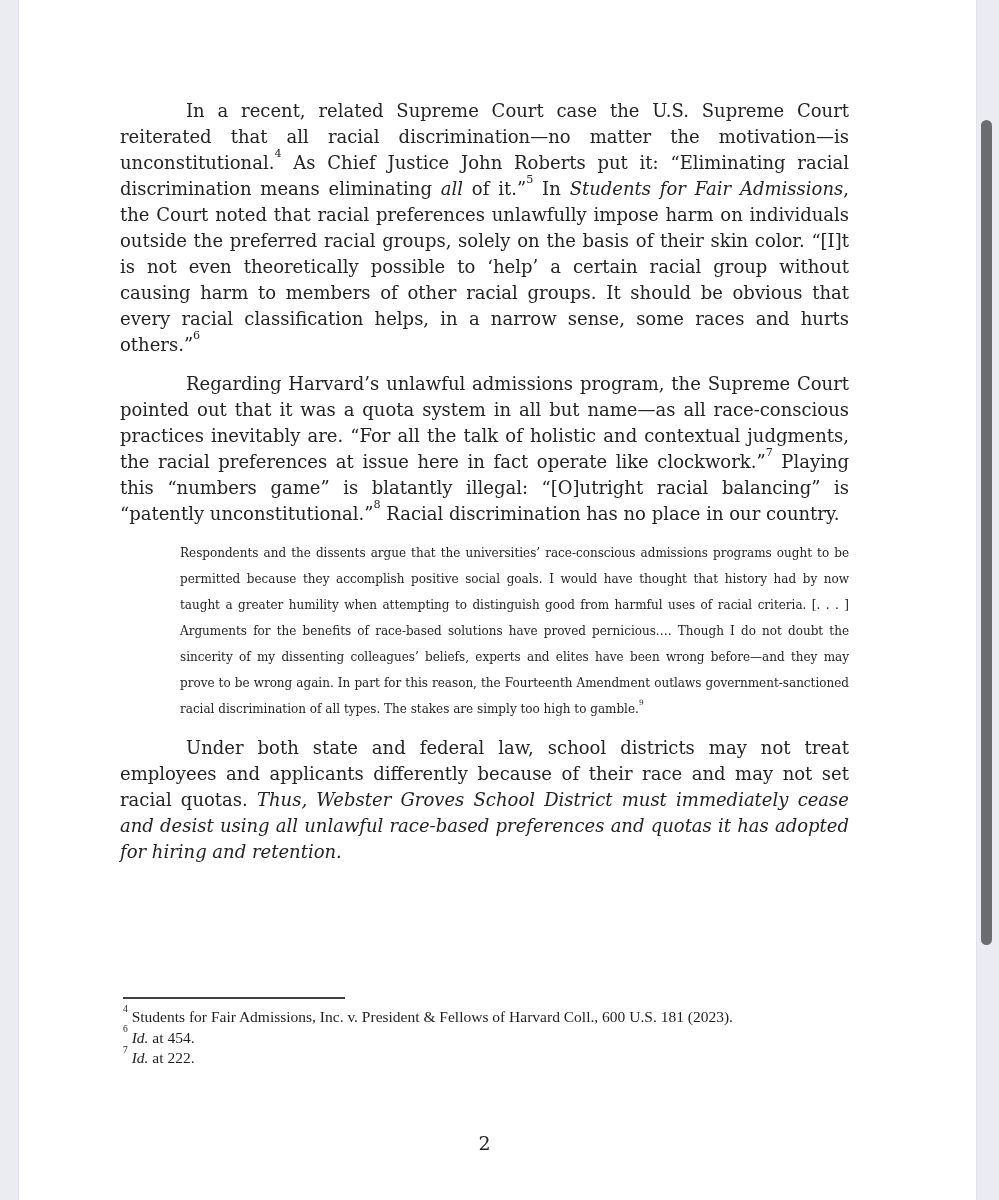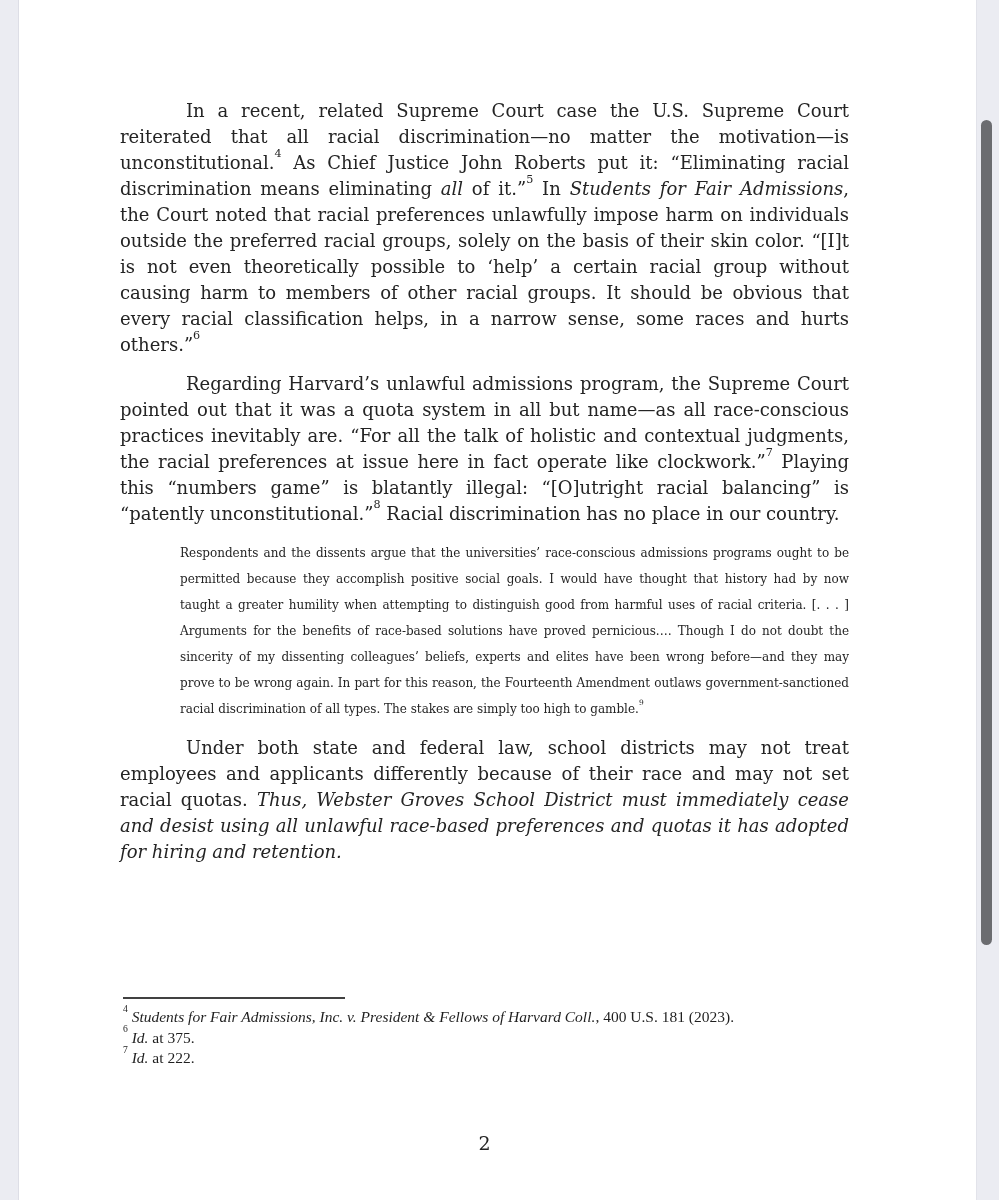--- a/index.html
+++ b/index.html
@@ -104,22 +104,22 @@
         <p class="para"><span>In a recent, related Supreme Court case the U.S. Supreme Court reiterated that all racial discrimination—no matter the motivation—is unconstitutional.</span><sup>4</sup><span> As Chief Justice John Roberts put it: “Eliminating racial discrimination means eliminating </span><span style="font-style: italic;">all</span><span> of it.”</span><sup>5</sup><span> In </span><span style="font-style: italic;">Students for Fair Admissions</span><span>, the Court noted that racial preferences unlawfully impose harm on individuals outside the preferred racial groups, solely on the basis of their skin color. “[I]t is not even theoretically possible to ‘help’ a certain racial group without causing harm to members of other racial groups. It should be obvious that every racial classification helps, in a narrow sense, some races and hurts others.”</span><sup>6</sup></p>
         <p class="para"><span>Regarding Harvard’s unlawful admissions program, the Supreme Court pointed out that it was a quota system in all but name—as all race-conscious practices inevitably are. “For all the talk of holistic and contextual judgments, the racial preferences at issue here in fact operate like clockwork.”</span><sup>7</sup><span> Playing this “numbers game” is blatantly illegal: “[O]utright racial balancing” is “patently unconstitutional.”</span><sup>8</sup><span> Racial discrimination has no place in our country.</span></p>
         <p class="quote"><span>Respondents and the dissents argue that the universities’ race-conscious admissions programs ought to be permitted because they accomplish positive social goals. I would have thought that history had by now taught a greater humility when attempting to distinguish good from harmful uses of racial criteria. [. . . ] Arguments for the benefits of race-based solutions have proved pernicious.… Though I do not doubt the sincerity of my dissenting colleagues’ beliefs, experts and elites have been wrong before—and they may prove to be wrong again. In part for this reason, the Fourteenth Amendment outlaws government-sanctioned racial discrimination of all types. The stakes are simply too high to gamble.</span><sup>9</sup></p>
         <p class="para"><span>Under both state and federal law, school districts may not treat employees and applicants differently because of their race and may not set racial quotas. </span><span style="font-style: italic;">Thus, Webster Groves School District must immediately cease and desist using all unlawful race-based preferences and quotas it has adopted for hiring and retention.</span></p>
       </div>
   </div>
 
   <div class="footnote-block">
     <hr class="fn-rule">
     <div>
-        <p class="footnote"><sup>4</sup> <span style="font-style: italic; text-align: right;">Students for Fair Admissions, Inc. v. President &amp; Fellows of Harvard Coll.</span><span>, 400 U.S. 181 (2023).</span></p>
-        <p class="footnote"><sup>6</sup> <span style="font-style: italic;">Id.</span><span> at 375.</span></p>
+        <p class="footnote"><sup>4</sup> <span style=" text-align: right;">Students for Fair Admissions, Inc. v. President &amp; Fellows of Harvard Coll.</span><span>, 600 U.S. 181 (2023).</span></p>
+        <p class="footnote"><sup>6</sup> <span style="font-style: italic;">Id.</span><span> at 454.</span></p>
         <p class="footnote"><sup>7</sup> <span style="font-style: italic;">Id.</span><span> at 222.</span></p>
       </div>
   </div>
 
   <div class="page-number">2</div>
 
   <div class="scroll-track">
     <div class="scroll-thumb"></div>
   </div>
 </div>

